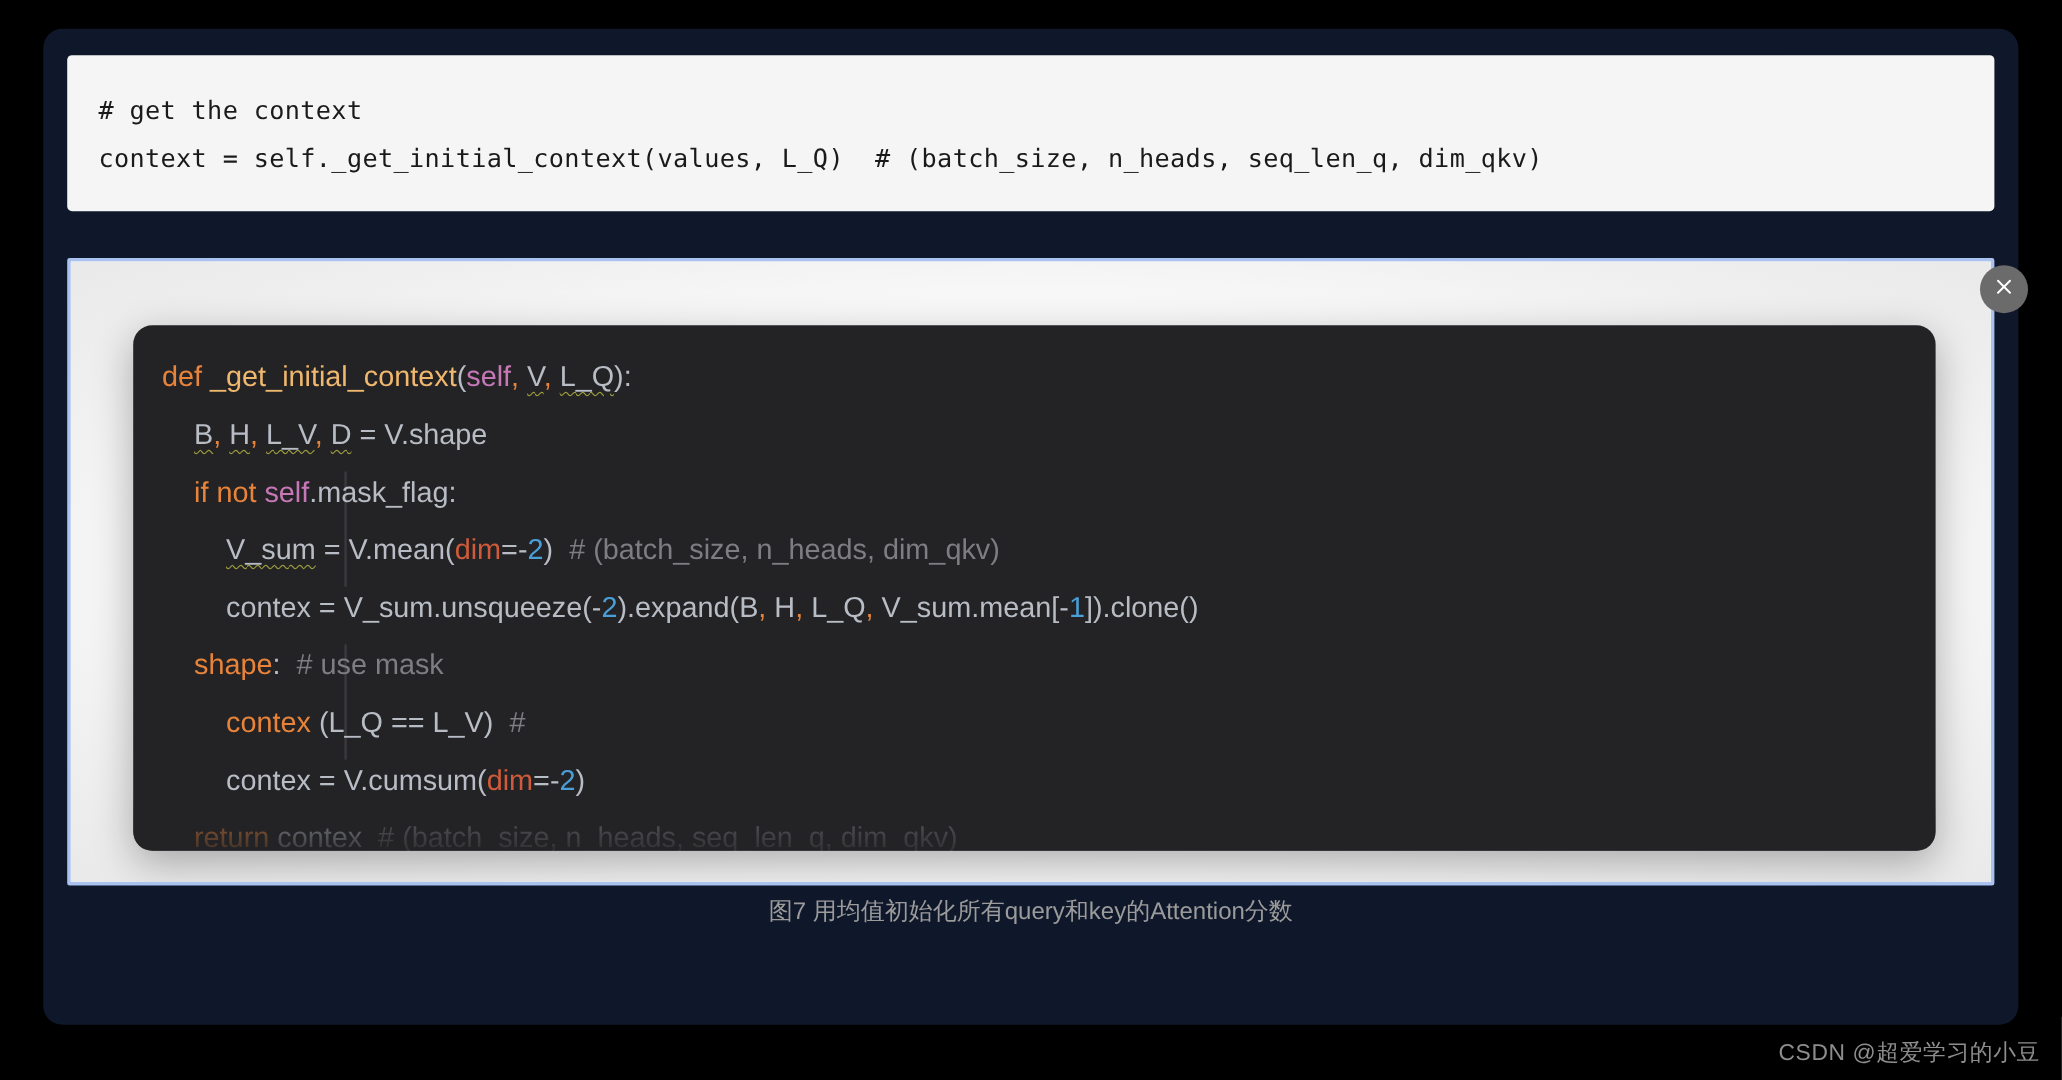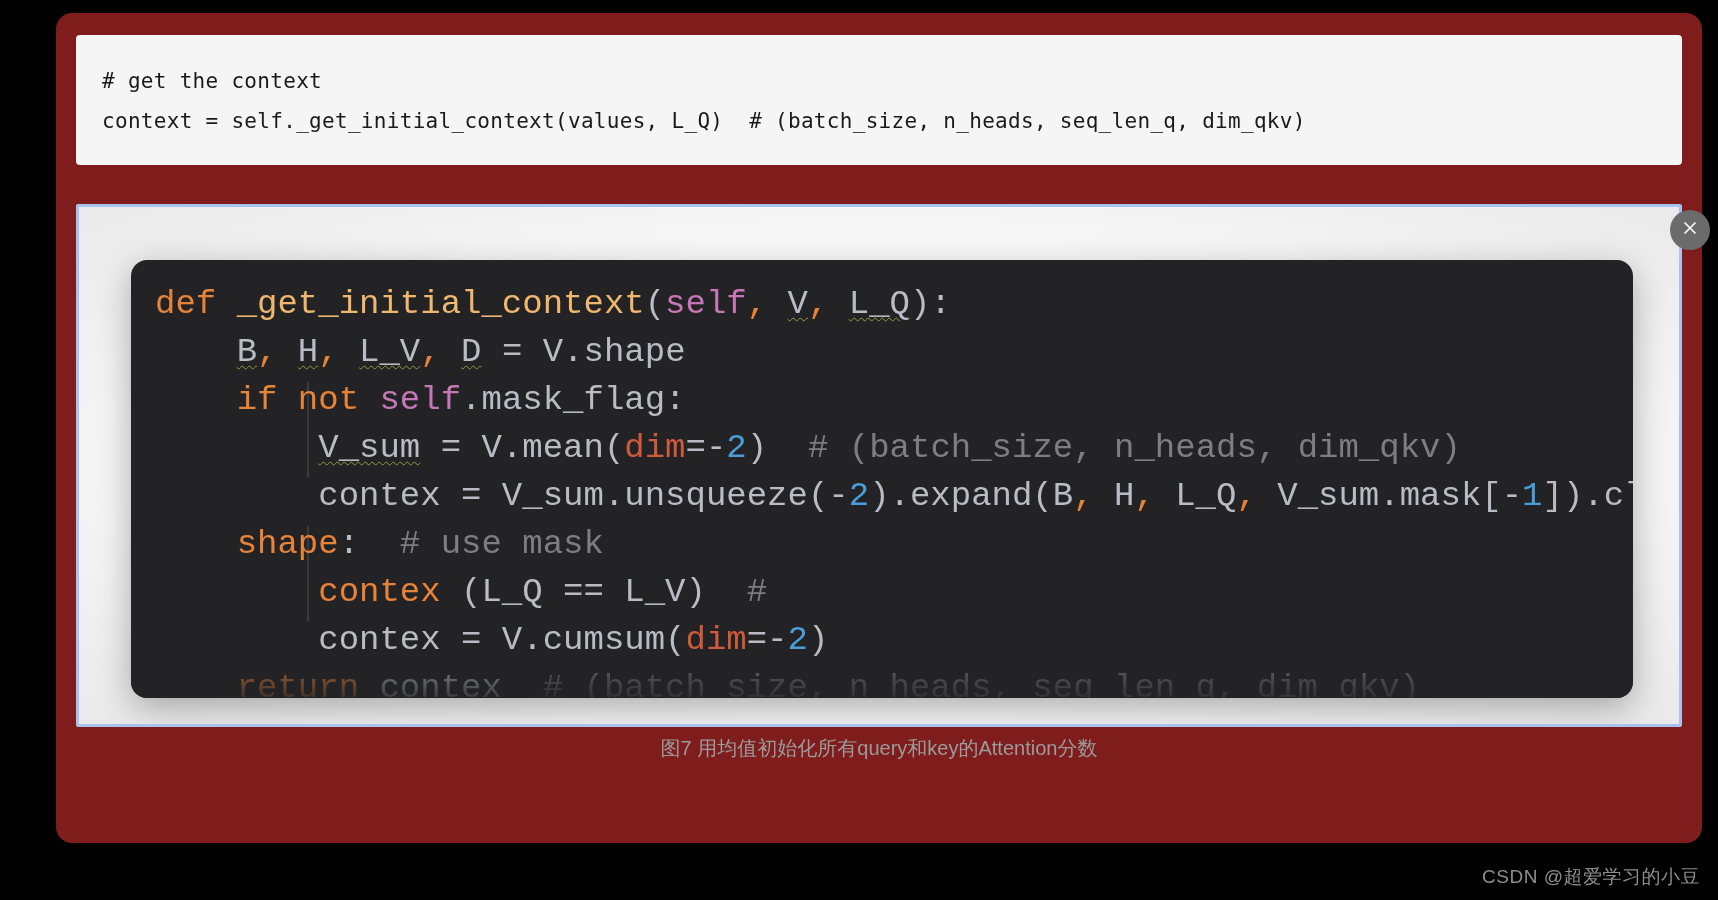--- a/index.html
+++ b/index.html
@@ -7,25 +7,24 @@
     margin: 0; padding: 0;
     width: 1718px; height: 900px;
     background: #000000;
     font-family: "Liberation Sans", sans-serif;
     overflow: hidden;
   }
 
   
   #editor-sheet {
     position: absolute;
-    left: 36px; top: 13px;
+    left: 36px; top: 24px;
     width: 1646px; height: 830px;
-    background: #7f1d1d;
+    background: #0f172a;
     border-radius: 16px;
-    margin-left: 20px;
   }
 
   
   #top-code-block {
     position: absolute;
     left: 20px; top: 22px;
     width: 1606px;
     background: #f5f5f5;
     border-radius: 4px;
     padding: 26px 26px 24px 26px;
@@ -63,22 +62,22 @@
     position: absolute;
     left: 52px; top: 53px;
     width: 1502px; height: 438px;
     background: #232326;
     border-radius: 16px;
     padding: 20px 0 0 0;
     overflow: hidden;
     box-shadow: 0 10px 34px rgba(0,0,0,0.30);
   }
   .dcode {
-    font-family: Liberation Mono, monospace;
-    font-size: 34px;
+    font-family: Liberation Sans, sans-serif;
+    font-size: 24px;
     line-height: 48px;
     white-space: pre;
     color: #c8ccd4;
     padding-left: 24px;
     position: relative;
   }
   
   #indent-guide-1 {
     position: absolute;
     left: 176px; top: 122px;
@@ -196,21 +195,21 @@
     <div id="image-inner">
 
       <div id="dark-code-card">
         <div id="indent-guide-1"></div>
         <div id="indent-guide-2"></div>
         <div id="dark-code-body">
             <div class="dcode"><span></span><span class="k">def</span><span class="pl"> </span><span class="fn">_get_initial_context</span><span class="pl">(</span><span class="se">self</span><span class="op">,</span><span class="pl"> </span><span class="pl sq">V</span><span class="op">,</span><span class="pl"> </span><span class="pl sq">L_Q</span><span class="pl">):</span></div>
             <div class="dcode"><span>    </span><span class="pl sq">B</span><span class="op">,</span><span class="pl"> </span><span class="pl sq">H</span><span class="op">,</span><span class="pl"> </span><span class="pl sq">L_V</span><span class="op">,</span><span class="pl"> </span><span class="pl sq">D</span><span class="pl"> = V.shape</span></div>
             <div class="dcode"><span>    </span><span class="k">if not</span><span class="pl"> </span><span class="se">self</span><span class="pl">.mask_flag:</span></div>
             <div class="dcode"><span>        </span><span class="pl sq">V_sum</span><span class="pl"> = V.mean(</span><span class="kw">dim</span><span class="pl">=-</span><span class="num">2</span><span class="pl">)</span><span class="cm">  # (batch_size, n_heads, dim_qkv)</span></div>
-            <div class="dcode"><span>        </span><span class="pl">contex = V_sum.unsqueeze(-</span><span class="num">2</span><span class="pl">).expand(B</span><span class="op">,</span><span class="pl"> H</span><span class="op">,</span><span class="pl"> L_Q</span><span class="op">,</span><span class="pl"> V_sum.mask[-</span><span class="num">1</span><span class="pl">]).clone()</span></div>
+            <div class="dcode"><span>        </span><span class="pl">contex = V_sum.unsqueeze(-</span><span class="num">2</span><span class="pl">).expand(B</span><span class="op">,</span><span class="pl"> H</span><span class="op">,</span><span class="pl"> L_Q</span><span class="op">,</span><span class="pl"> V_sum.mean[-</span><span class="num">1</span><span class="pl">]).clone()</span></div>
             <div class="dcode"><span>    </span><span class="k">shape</span><span class="pl">:</span><span class="cm">  # use mask</span></div>
             <div class="dcode"><span>        </span><span class="k">contex</span><span class="pl"> (L_Q == L_V)</span><span class="cm">  #</span></div>
             <div class="dcode"><span>        </span><span class="pl">contex = V.cumsum(</span><span class="kw">dim</span><span class="pl">=-</span><span class="num">2</span><span class="pl">)</span></div>
             <div class="dcode"><span>    </span><span class="k">return</span><span class="pl"> contex</span><span class="cm">  # (batch_size, n_heads, seq_len_q, dim_qkv)</span></div>
           </div>
         <div id="code-fade"></div>
       </div>
 
     </div>
   </div>

